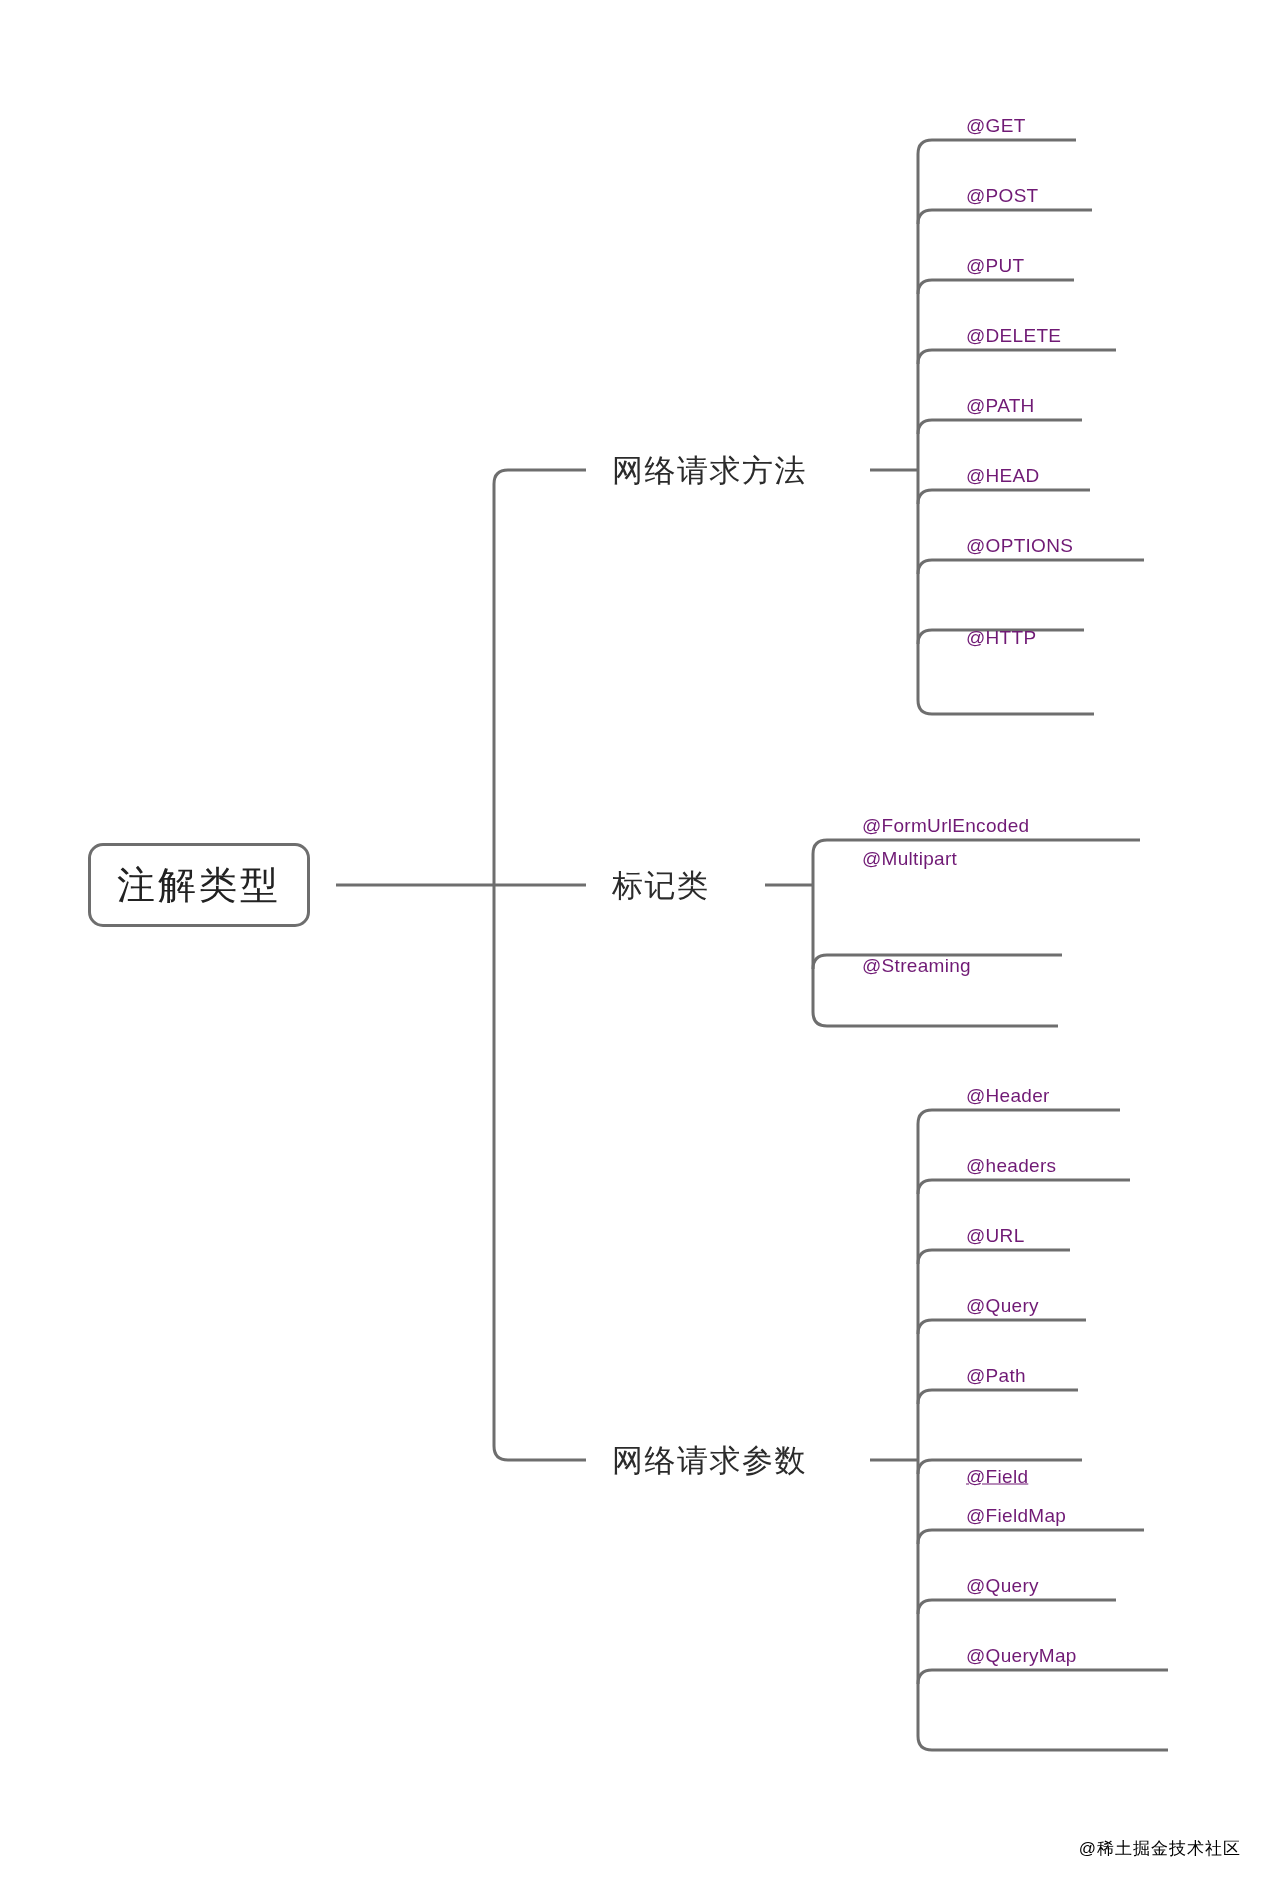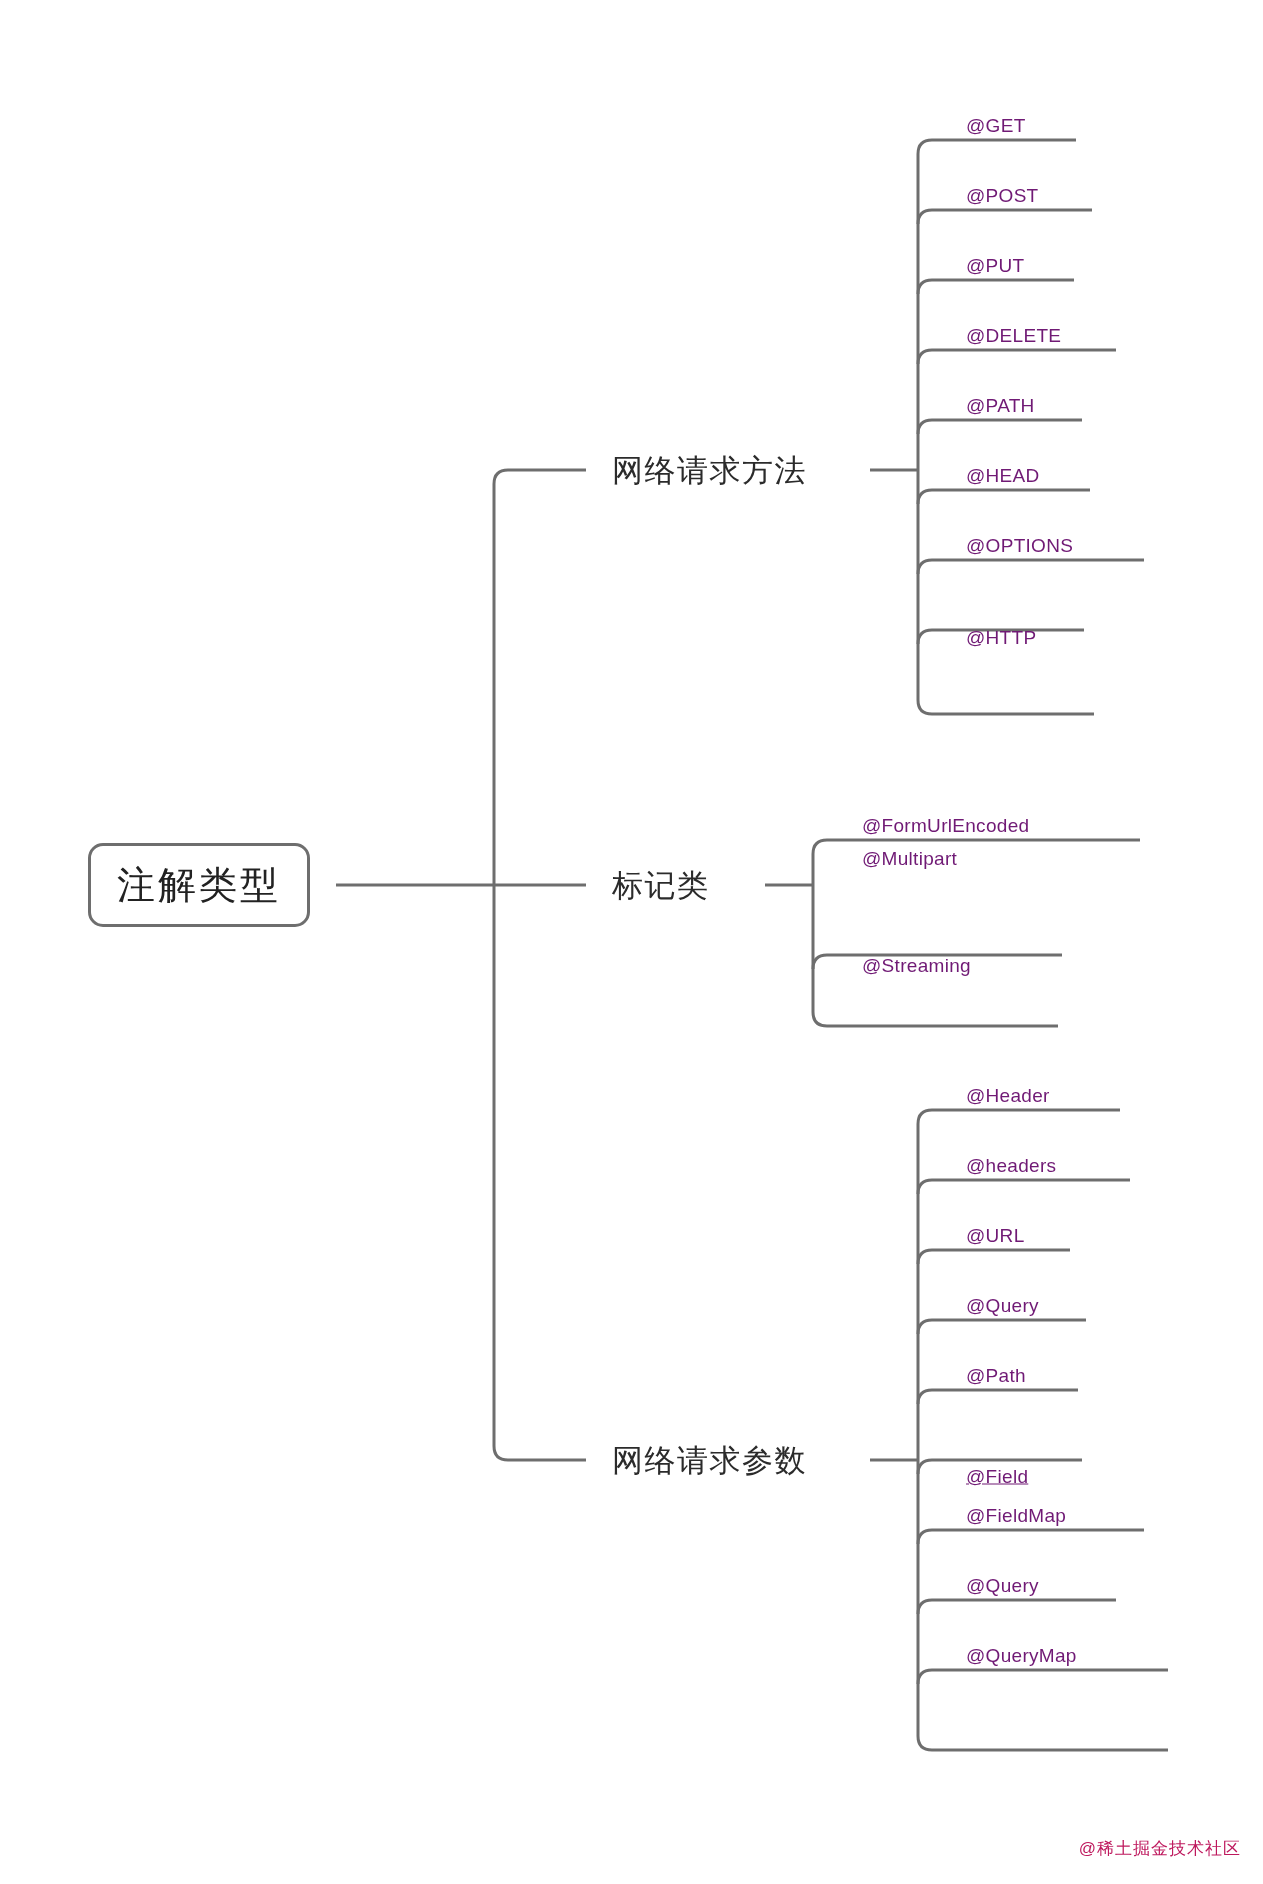--- a/index.html
+++ b/index.html
@@ -83,21 +83,21 @@
     color: #701a75;
     letter-spacing: 0.3px;
   }
 
   
   .watermark {
     position: absolute;
     right: 22px;
     bottom: 24px;
     font-size: 17px;
-    color: #be185d;
+    color: #000000;
     letter-spacing: 1px;
     white-space: nowrap;
   }
 </style>
 </head>
 <body>
 
 <div id="mindmap-canvas">
 
   <svg id="connectors" viewBox="0 0 1263 1884" width="1263" height="1884" xmlns="http://www.w3.org/2000/svg">

